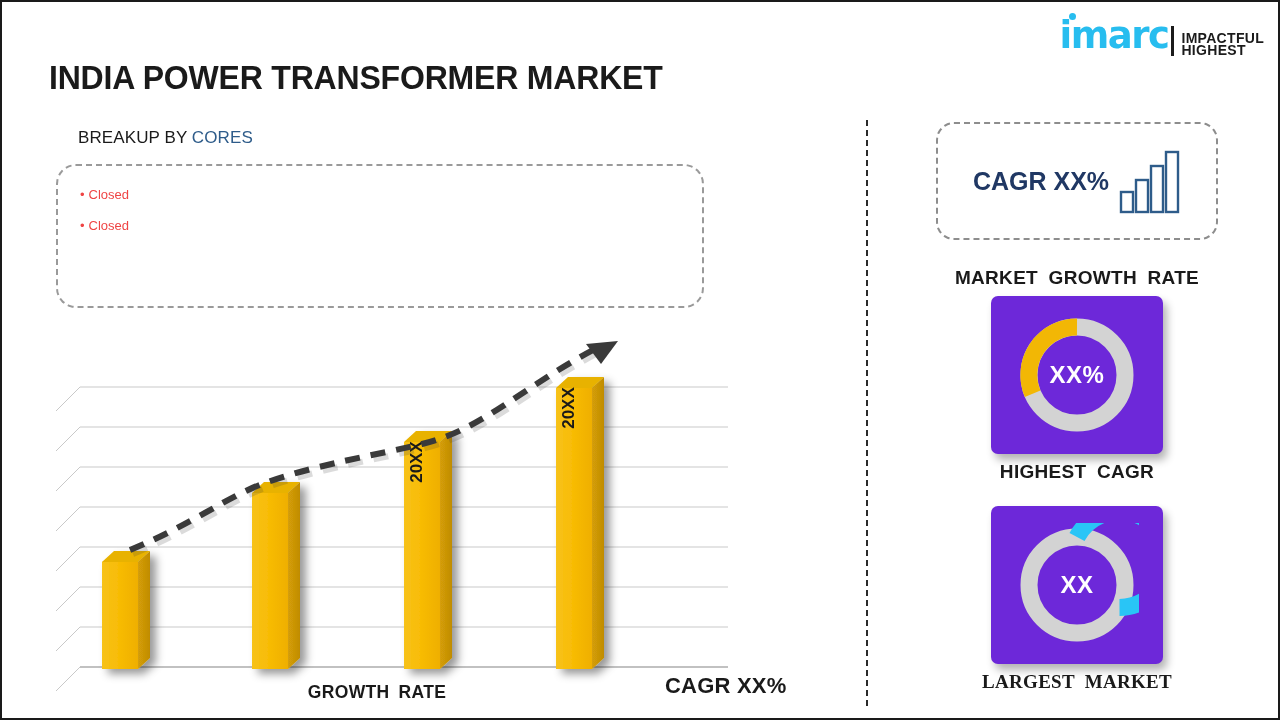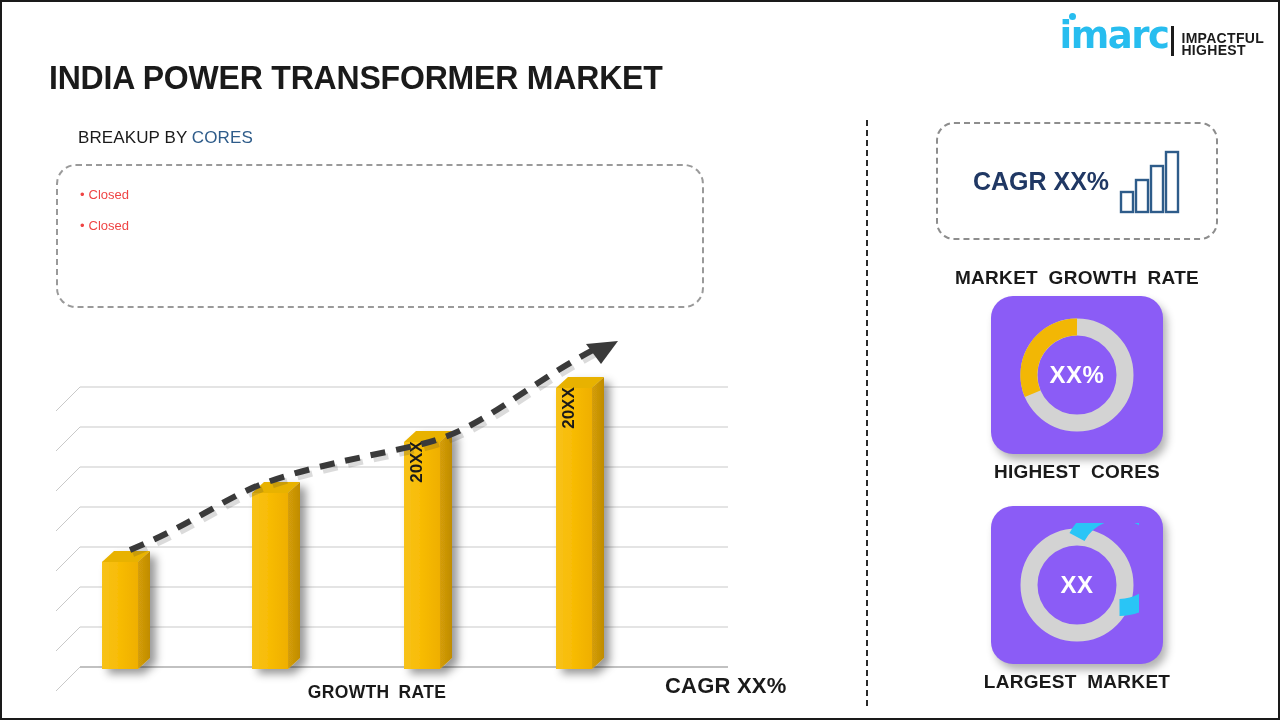--- a/index.html
+++ b/index.html
@@ -190,29 +190,29 @@
     text-align: center;
     font-size: 19px;
     font-weight: 700;
     color: #1a1a1a;
     letter-spacing: 0.3px;
     word-spacing: 5px;
     white-space: nowrap;
   }
   #label-growth { top: 254px; margin-top: 11px; }
   #label-cagr   { top: 459px; }
-  #label-market { top: 669px; }
+  #label-market { top: 669px; font-family: Liberation Serif, serif; }
 
   .donut-card {
     position: absolute;
     left: 989px;
     width: 172px;
     height: 158px;
-    border-radius: 22px;
-    background: #8b5cf6;
+    border-radius: 7px;
+    background: #6d28d9;
     box-shadow: 4px 6px 8px rgba(0,0,0,0.30);
   }
   #donut-card-1 { top: 294px; }
   #donut-card-2 { top: 504px; }
 
   .donut-wrap {
     position: absolute;
     left: 0; top: 0;
     width: 100%; height: 100%;
     display: flex;
@@ -359,21 +359,21 @@
 
   <div class="donut-card" id="donut-card-1">
     <div class="donut-wrap">
       <svg width="124" height="124" viewBox="0 0 124 124">
         <circle cx="62" cy="62" r="48" fill="none" stroke="#D3D3D3" stroke-width="17"></circle>
         <path d="M 62 14 A 48 48 0 0 0 17.6 80.7" fill="none" stroke="#F2B705" stroke-width="17" stroke-linecap="butt"></path>
       </svg>
       <span class="donut-center">XX%</span>
     </div>
   </div>
-  <div class="section-label" id="label-cagr">HIGHEST CORES</div>
+  <div class="section-label" id="label-cagr">HIGHEST CAGR</div>
 
   <div class="donut-card" id="donut-card-2">
     <div class="donut-wrap">
       <svg width="124" height="124" viewBox="0 0 124 124">
         <circle cx="62" cy="62" r="48" fill="none" stroke="#D3D3D3" stroke-width="17"></circle>
         <path d="M 104.5 84.5 A 48 48 0 1 0 62 14" fill="none" stroke="#29C5F6" stroke-width="17" stroke-linecap="butt"></path>
       </svg>
       <span class="donut-center">XX</span>
     </div>
   </div>

